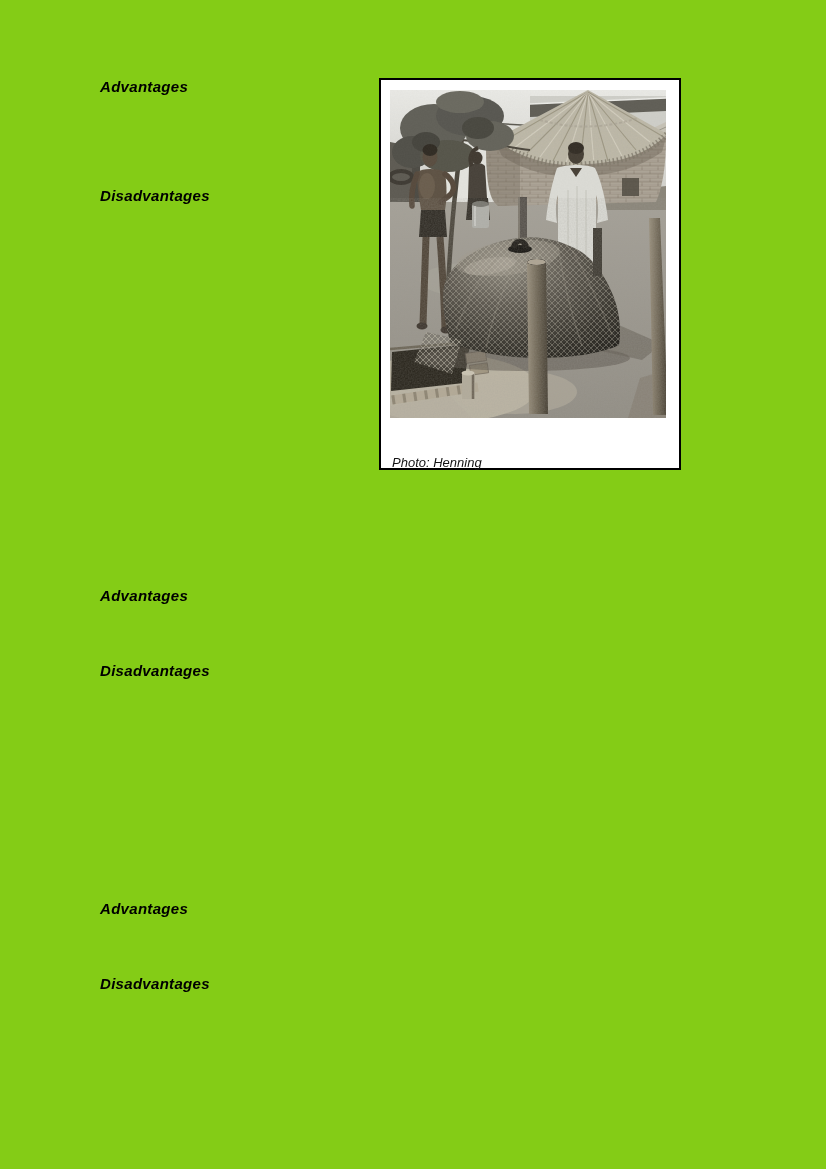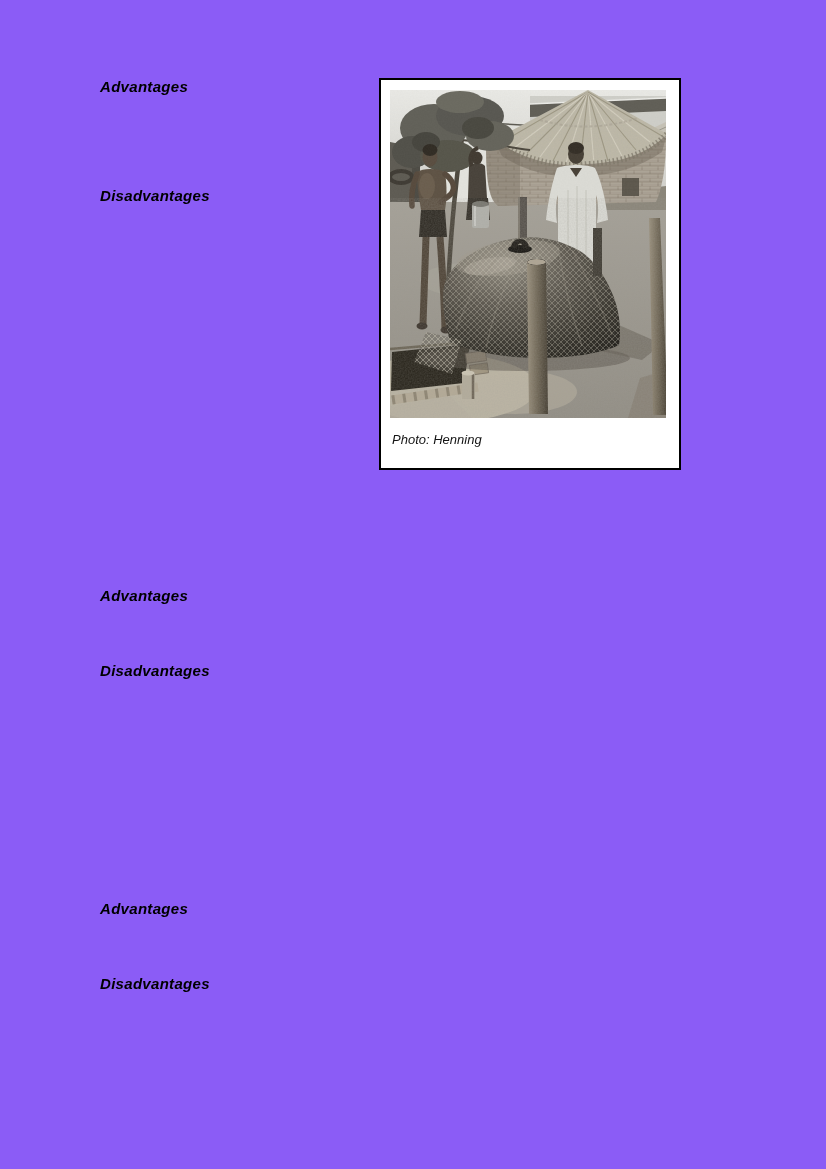--- a/index.html
+++ b/index.html
@@ -1,19 +1,19 @@
 <!DOCTYPE html>
 <html><head>
 <meta charset="utf-8">
 <style>
   html,body{margin:0;padding:0;background:#ffffff;}
   .page{
     position:relative;
     width:826px;height:1169px;
-    background:#8b5cf6;
+    background:#84cc16;
     font-family:"Liberation Sans", sans-serif;
     overflow:hidden;
   }
   .hd{
     position:absolute;
     left:100px;
     margin:0;
     font-style:italic;
     font-weight:bold;
     font-size:15px;
@@ -34,21 +34,21 @@
   .photo{
     position:absolute;
     left:9px;top:10px;
     width:276px;height:328px;
     overflow:hidden;
     background:#c9c8c2;
   }
   .photo svg{display:block;}
   .caption{
     position:absolute;
-    left:11px;top:352px;
+    left:11px;top:375px;
     margin:0;
     font-style:italic;
     font-size:13px;
     line-height:15px;
     color:#141414;
     white-space:nowrap;
   }
 </style>
 </head>
 <body>

